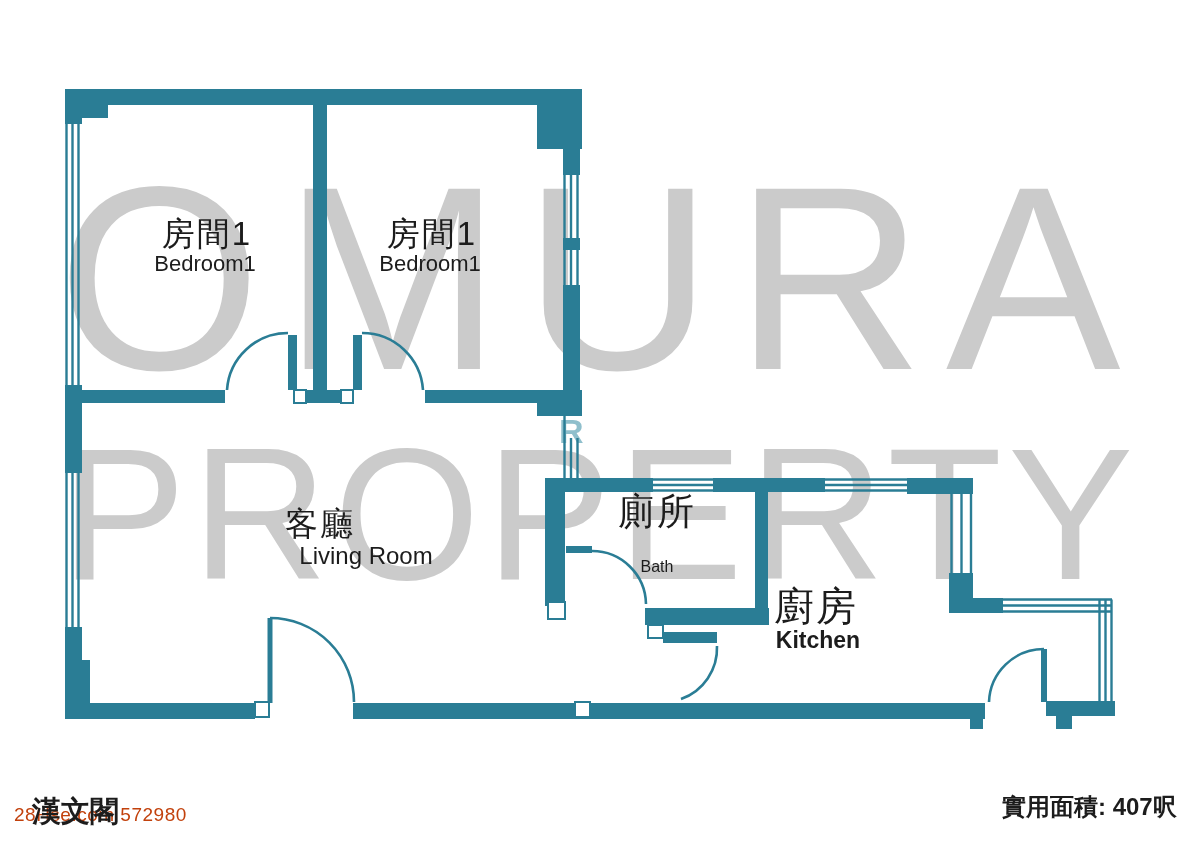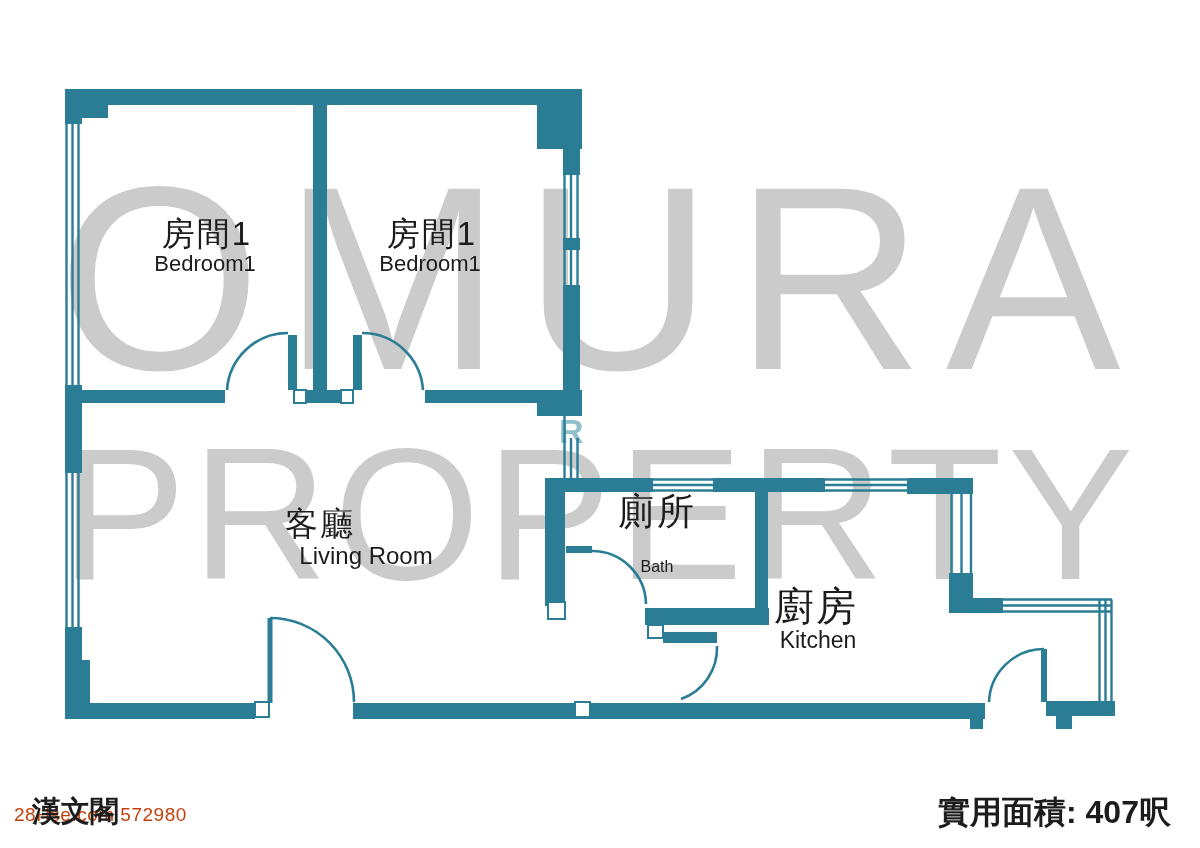--- a/index.html
+++ b/index.html
@@ -167,17 +167,17 @@
   <div class="label zh" style="left:432px;top:234px;font-size:33px;">房間1</div>
   <div class="label" style="left:430px;top:264px;font-size:22px;">Bedroom1</div>
 
   <div class="label zh" style="left:320px;top:524px;font-size:33px;">客廳</div>
   <div class="label" style="left:319px;top:556px;font-size:24px;margin-left:47px;">Living Room</div>
 
   <div class="label zh" style="left:657px;top:512px;font-size:37px;">廁所</div>
   <div class="label" style="left:657px;top:567px;font-size:16px;">Bath</div>
 
   <div class="label zh" style="left:816px;top:606px;font-size:40px;">廚房</div>
-  <div class="label" style="left:818px;top:640px;font-size:23px;">Kitchen</div>
+  <div class="label" style="left:818px;top:640px;font-size:23px;font-weight:bold;">Kitchen</div>
 
   <div class="footer-text" style="left:32px;top:792px;font-size:29px;">漢文閣</div>
-  <div class="footer-text" style="left:938px;top:791px;font-size:32px;text-align:right;">實用面積: 407呎</div>
+  <div class="footer-text" style="left:1002px;top:791px;font-size:24px;text-align:right;">實用面積: 407呎</div>
 </div>
 
 </body></html>

